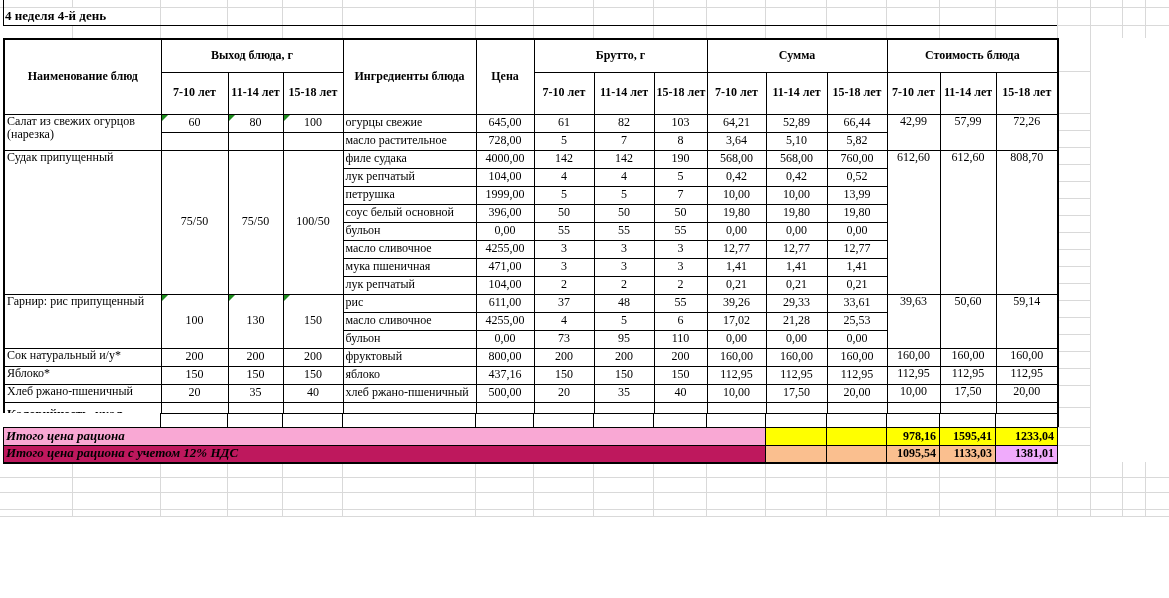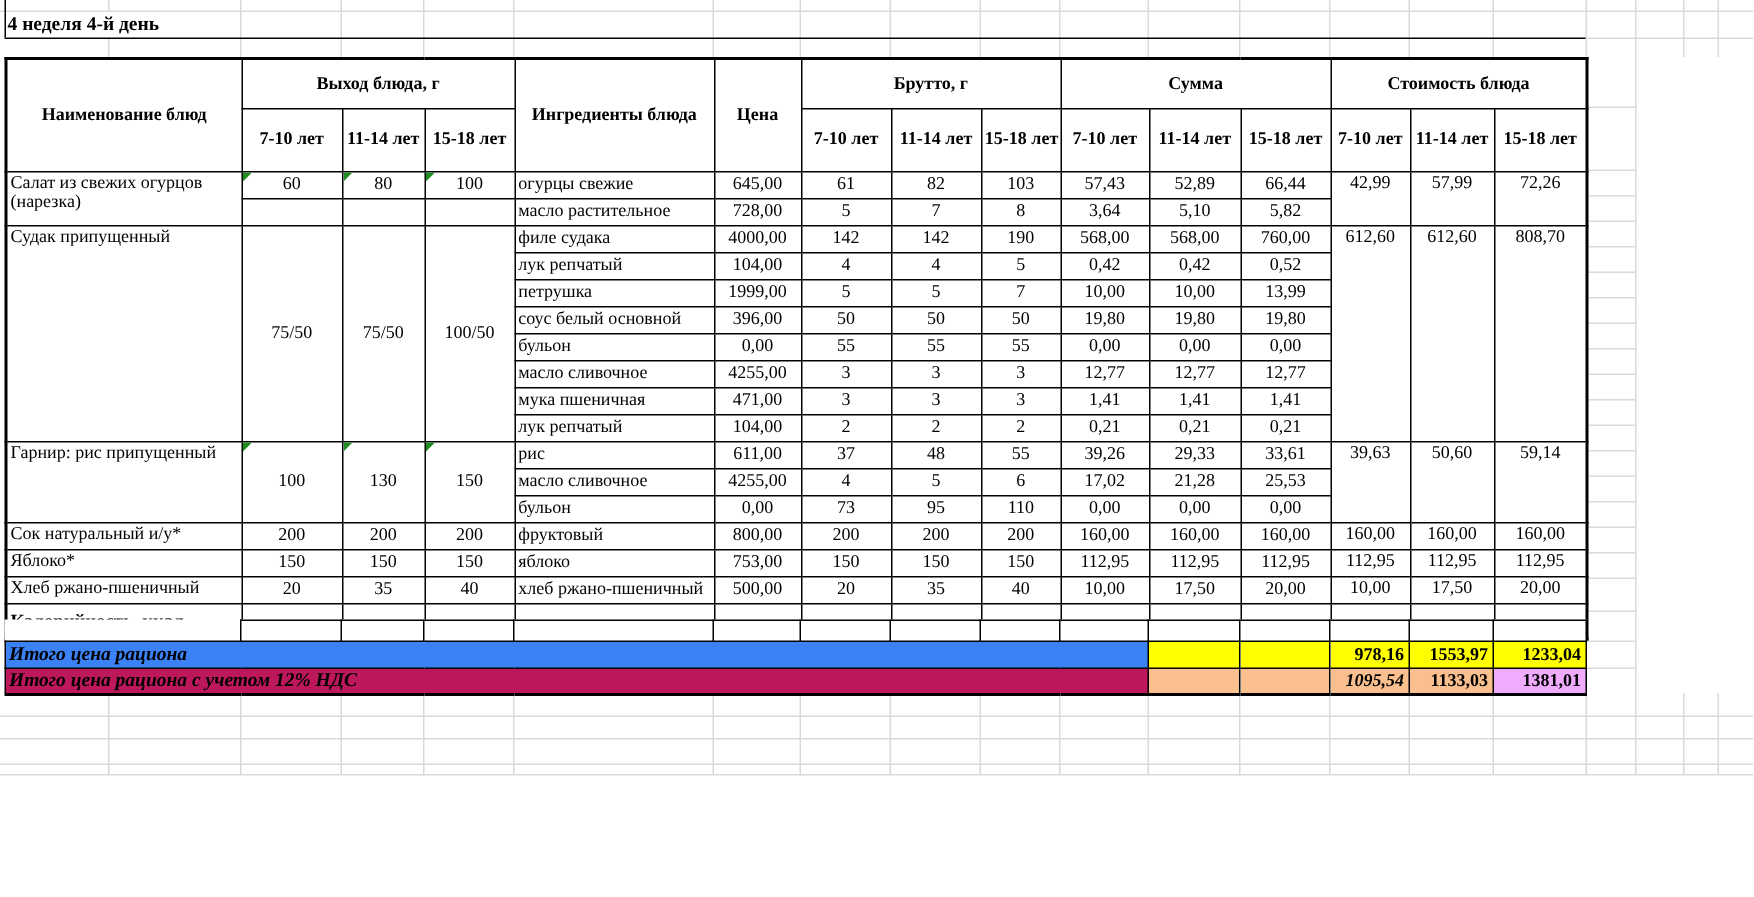--- a/index.html
+++ b/index.html
@@ -152,21 +152,21 @@
         <tr>
           <td class="dish" rowspan="2">Салат из свежих огурцов (нарезка)</td>
           <td class="rel">60<span class="flag" style="border-top-color: rgb(30, 140, 30);"></span></td>
           <td class="rel">80<span class="flag" style="border-top-color: rgb(30, 140, 30);"></span></td>
           <td class="rel">100<span class="flag" style="border-top-color: rgb(30, 140, 30);"></span></td>
           <td class="l">огурцы свежие</td>
           <td>645,00</td>
           <td>61</td>
           <td>82</td>
           <td>103</td>
-          <td>57,43</td>
+          <td>64,21</td>
           <td>52,89</td>
           <td>66,44</td>
           <td class="cost" rowspan="2">42,99</td>
           <td class="cost" rowspan="2">57,99</td>
           <td class="cost" rowspan="2">72,26</td>
         </tr>
         <tr>
           <td></td>
           <td></td>
           <td></td>
@@ -319,21 +319,21 @@
           <td class="cost" rowspan="1">160,00</td>
           <td class="cost" rowspan="1">160,00</td>
           <td class="cost" rowspan="1">160,00</td>
         </tr>
         <tr>
           <td class="dish" rowspan="1">Яблоко*</td>
           <td>150</td>
           <td>150</td>
           <td>150</td>
           <td class="l">яблоко</td>
-          <td>753,00</td>
+          <td>437,16</td>
           <td>150</td>
           <td>150</td>
           <td>150</td>
           <td>112,95</td>
           <td>112,95</td>
           <td>112,95</td>
           <td class="cost" rowspan="1">112,95</td>
           <td class="cost" rowspan="1">112,95</td>
           <td class="cost" rowspan="1">112,95</td>
         </tr>
@@ -404,30 +404,30 @@
           <td></td>
           <td></td>
           <td></td>
           <td></td>
           <td></td>
           <td></td>
           <td></td>
           <td></td>
         </tr>
         <tr class="totRow1">
-          <td class="totLabel" colspan="10" style="background: #3b82f6;">Итого цена рациона</td>
+          <td class="totLabel" colspan="10" style="background: #f9a8d4;">Итого цена рациона</td>
           <td style="background: rgb(255, 255, 0);"></td>
           <td style="background: rgb(255, 255, 0);"></td>
           <td class="totVal" style="background: rgb(255, 255, 0);">978,16</td>
-          <td class="totVal" style="background: rgb(255, 255, 0);">1553,97</td>
+          <td class="totVal" style="background: rgb(255, 255, 0);">1595,41</td>
           <td class="totVal" style="background: rgb(255, 255, 0);">1233,04</td>
         </tr>
         <tr class="totRow2">
           <td class="totLabel" colspan="10" style="background: #be185d; border-bottom-width: 2px; margin-left: 16px;">Итого цена рациона с учетом 12% НДС</td>
           <td style="background: rgb(250, 191, 143); border-bottom-width: 2px;"></td>
           <td style="background: rgb(250, 191, 143); border-bottom-width: 2px;"></td>
-          <td class="totVal" style="background: rgb(250, 191, 143); border-bottom-width: 2px; font-style: italic;">1095,54</td>
+          <td class="totVal" style="background: rgb(250, 191, 143); border-bottom-width: 2px;">1095,54</td>
           <td class="totVal" style="background: rgb(250, 191, 143); border-bottom-width: 2px;">1133,03</td>
           <td class="totVal" style="background: #f0abfc; border-bottom-width: 2px;">1381,01</td>
         </tr>
       </tbody>
   </table>
 </div>
 
 </body></html>

